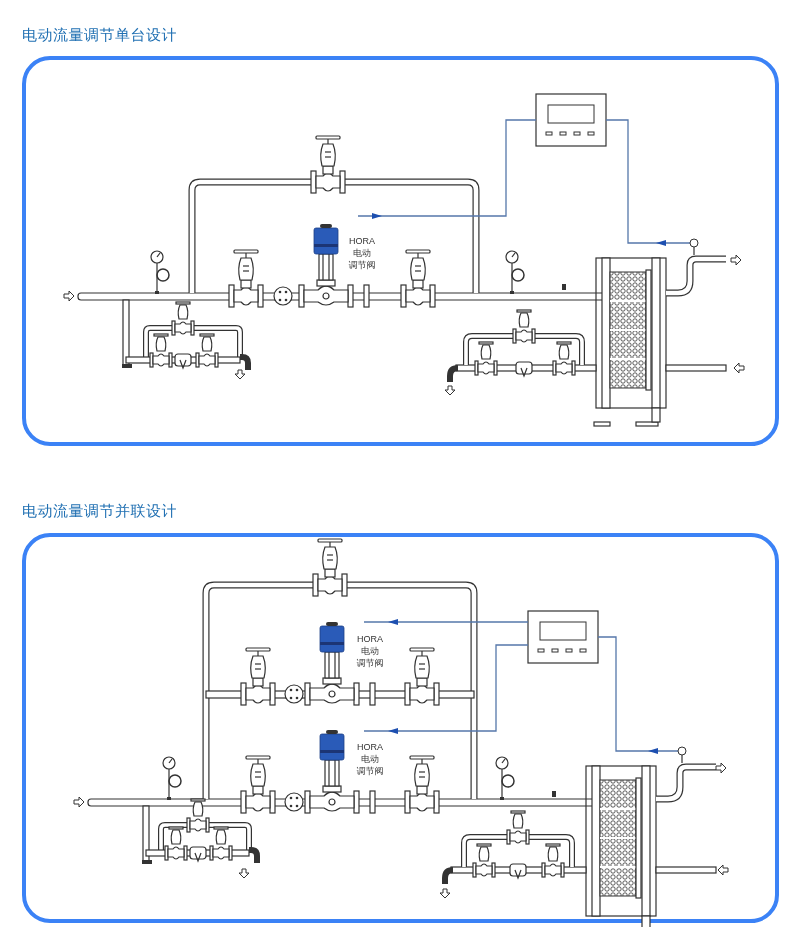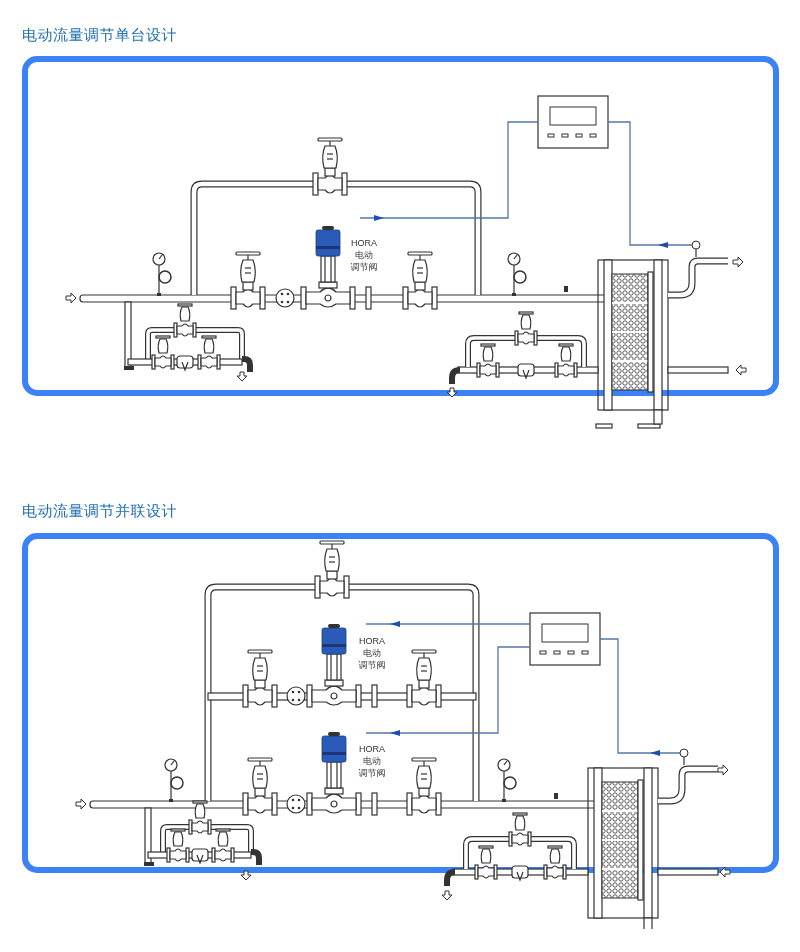--- a/index.html
+++ b/index.html
@@ -1,18 +1,18 @@
 <!DOCTYPE html>
 <html><head>
 <meta charset="utf-8">
 <style>
   html, body { margin:0; padding:0; background:#ffffff; }
   body { width:800px; height:952px; position:relative; overflow:hidden; font-family:"DejaVu Sans", sans-serif; }
   .section-title { position:absolute; left:22px; font-size:15px; color:#1f6fb2; letter-spacing:0.5px; }
-  .panel { position:absolute; left:22px; width:757px; height:340px; border:6px solid #3b82f6; border-radius:15px; box-sizing:border-box; background:#fff; }
+  .panel { position:absolute; left:22px; width:757px; height:390px; border:4px solid #3b82f6; border-radius:28px; box-sizing:border-box; background:#fff; }
   svg { position:absolute; left:0; top:0; }
   .pipe { fill:#fff; stroke:#333; stroke-width:1.2; }
   .line { fill:none; stroke:#333; stroke-width:1.2; }
   .sig { fill:none; stroke:#5577aa; stroke-width:1.3; }
   .arrowhead { fill:#1d4fb0; }
   .hora { font-size:9px; fill:#333; font-family:"Liberation Sans", sans-serif; }
   .act { fill:#2a5bb8; stroke:#1c3f86; stroke-width:0.8; }
   .flow-arrow { fill:#fff; stroke:#333; stroke-width:1; }
 </style>
 </head>

